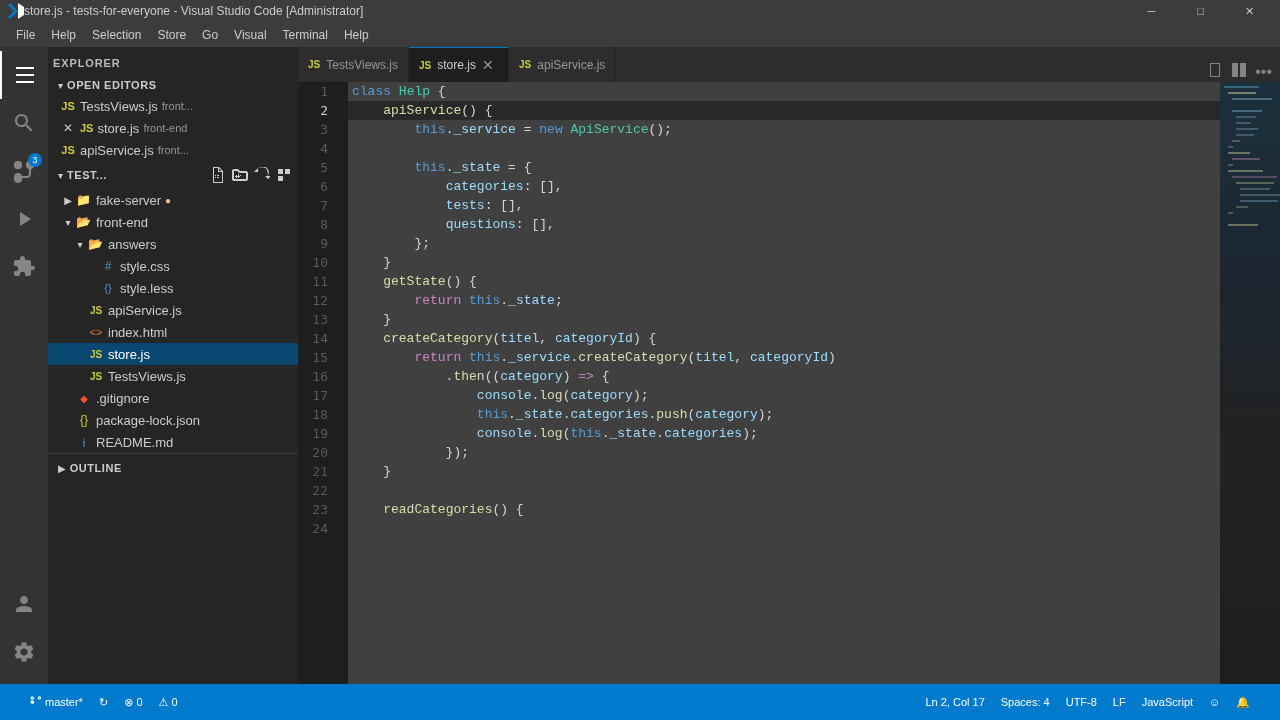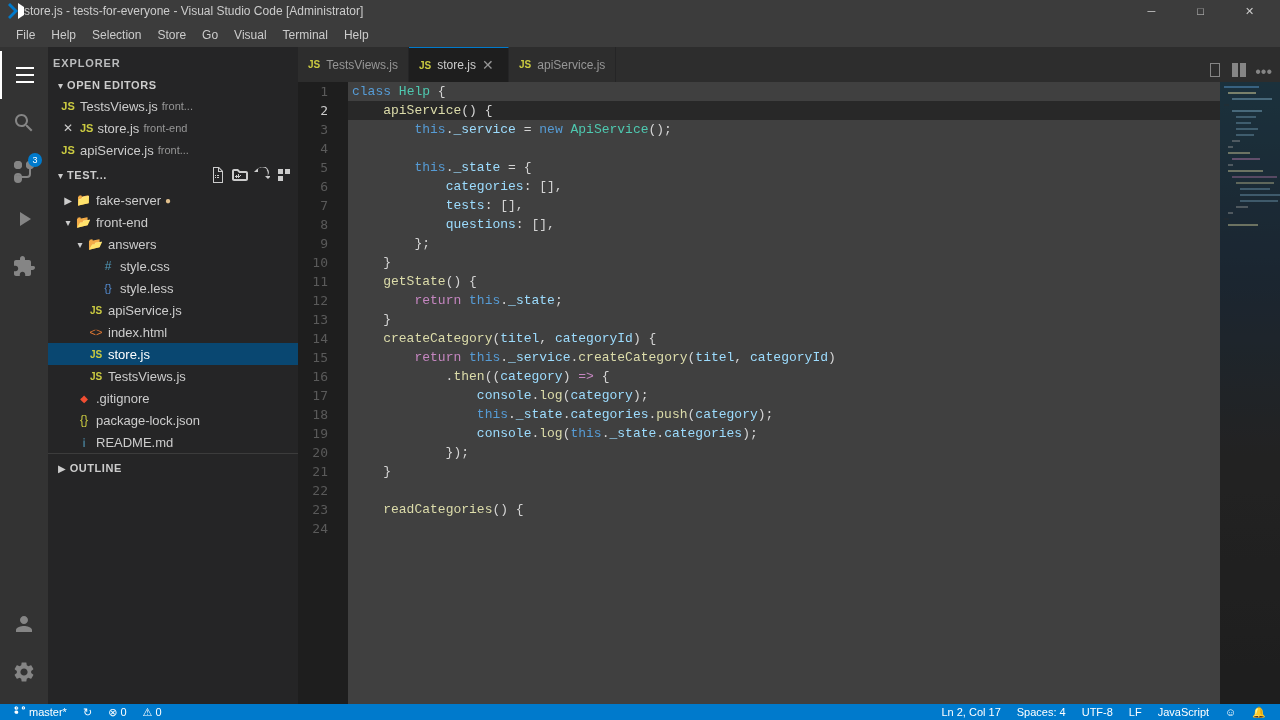--- a/index.html
+++ b/index.html
@@ -217,26 +217,26 @@
     }
     .minimap-content {
       width: 100%;
       height: 100%;
       background: linear-gradient(to bottom, #1a3a4a 0%, #1a2a3a 30%, #252525 60%, #1e1e1e 100%);
       position: relative;
     }
 
     
     .status-bar {
-      height: 16px;
+      height: 36px;
       background: #007acc;
       display: flex;
       align-items: center;
       flex-shrink: 0;
-      padding: 0 8px;
+      padding: 0 24px;
       gap: 4px;
     }
     .status-item {
       display: flex;
       align-items: center;
       gap: 3px;
       color: #ffffff;
       font-size: 11px;
       padding: 0 6px;
       height: 22px;

